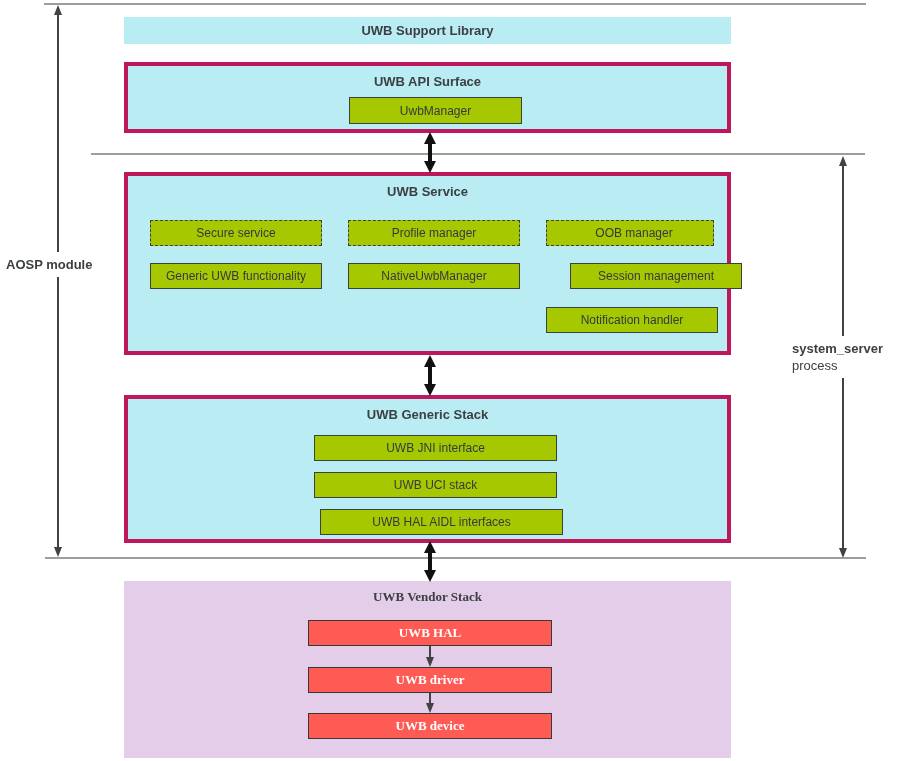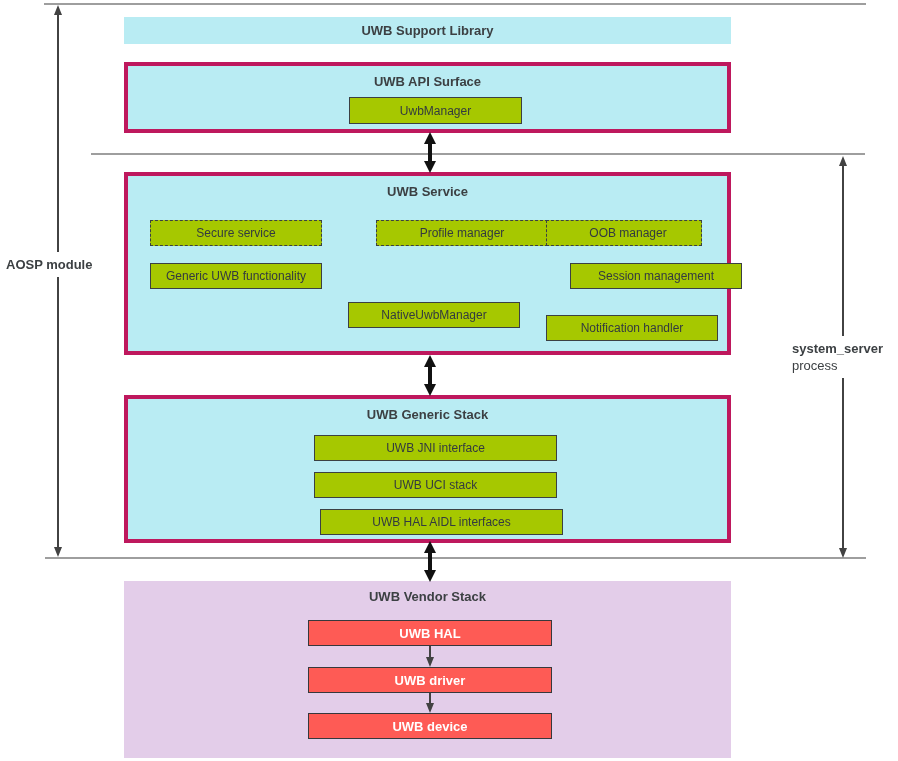--- a/index.html
+++ b/index.html
@@ -90,26 +90,26 @@
 
   <div class="v-arrow big" style="left:423px; top:132px; width:14px; height:41px;">
     <span class="head up"></span>
     <span class="shaft"></span>
     <span class="head down"></span>
   </div>
 
   <div class="cyan-box" style="left:124px; top:172px; width:607px; height:183px;">
     <div class="box-title">UWB Service</div>
     <div class="green-item dashed" style="left:22px;  top:44px;  width:172px; height:26px;">Secure service</div>
-    <div class="green-item dashed" style="left:220px; top:44px;  width:172px; height:26px;margin-left:28px;">Profile manager</div>
-    <div class="green-item dashed" style="left:418px; top:44px;  width:156px; height:26px;padding-left:8px;">OOB manager</div>
+    <div class="green-item dashed" style="left:220px; top:44px;  width:172px; height:26px;">Profile manager</div>
+    <div class="green-item dashed" style="left:418px; top:44px;  width:168px; height:26px;padding-left:8px;">OOB manager</div>
     <div class="green-item" style="left:22px;  top:87px;  width:172px; height:26px;">Generic UWB functionality</div>
-    <div class="green-item" style="left:220px; top:87px;  width:172px; height:26px;margin-top:39px;">NativeUwbManager</div>
+    <div class="green-item" style="left:220px; top:87px;  width:172px; height:26px;">NativeUwbManager</div>
     <div class="green-item" style="left:442px; top:87px;  width:172px; height:26px;">Session management</div>
-    <div class="green-item" style="left:418px; top:131px; width:172px; height:26px;margin-top:8px;">Notification handler</div>
+    <div class="green-item" style="left:418px; top:131px; width:172px; height:26px;">Notification handler</div>
   </div>
 
   <div class="v-arrow big" style="left:423px; top:355px; width:14px; height:41px;">
     <span class="head up"></span>
     <span class="shaft"></span>
     <span class="head down"></span>
   </div>
 
   <div class="cyan-box" style="left:124px; top:395px; width:607px; height:148px;">
     <div class="box-title">UWB Generic Stack</div>
@@ -117,21 +117,21 @@
     <div class="green-item" style="left:186px; top:73px;  width:243px; height:26px;">UWB UCI stack</div>
     <div class="green-item" style="left:186px; top:110px; width:243px; height:26px;margin-left:6px;">UWB HAL AIDL interfaces</div>
   </div>
 
   <div class="v-arrow big" style="left:423px; top:541px; width:14px; height:41px;">
     <span class="head up"></span>
     <span class="shaft"></span>
     <span class="head down"></span>
   </div>
 
-  <div class="purple-box" style="left:124px; top:581px; width:607px; height:177px;">
+  <div class="purple-box" style="left:124px; top:581px; width:607px; height:177px;font-family:Liberation Serif, serif;">
     <div class="box-title">UWB Vendor Stack</div>
     <div class="red-item" style="left:184px; top:39px;  width:244px; height:26px;">UWB HAL</div>
     <div class="v-arrow single" style="left:301px; top:65px; width:10px; height:21px;">
       <span class="shaft"></span>
       <span class="head down"></span>
     </div>
     <div class="red-item" style="left:184px; top:86px;  width:244px; height:26px;">UWB driver</div>
     <div class="v-arrow single" style="left:301px; top:112px; width:10px; height:20px;">
       <span class="shaft"></span>
       <span class="head down"></span>

